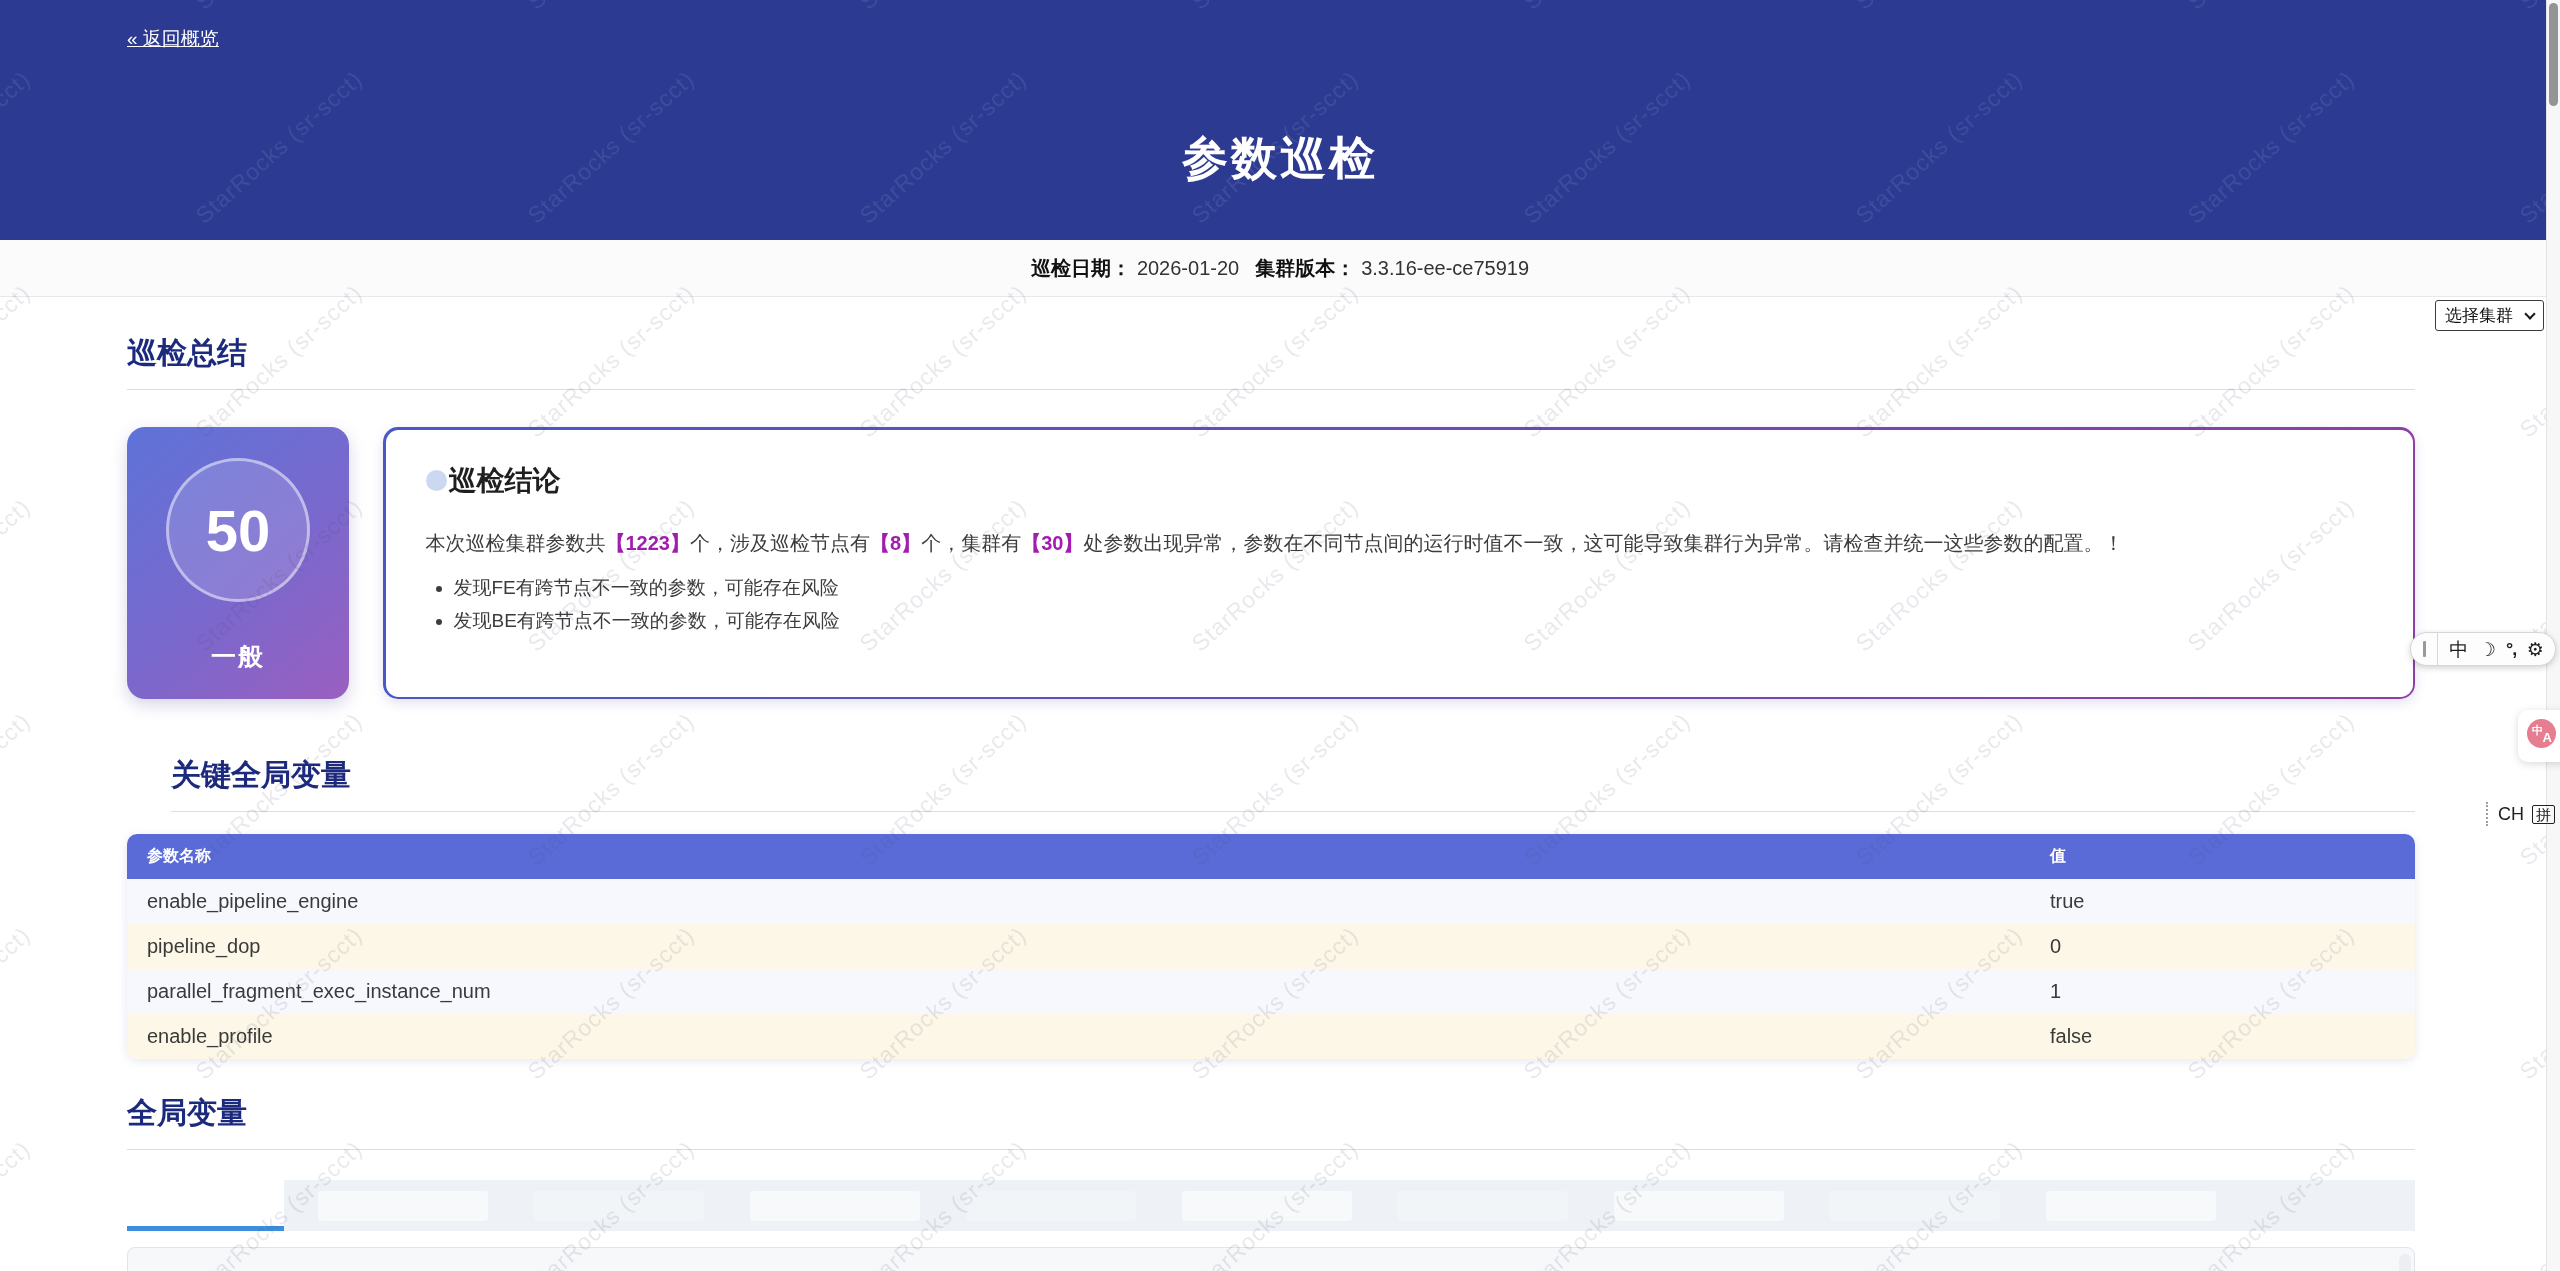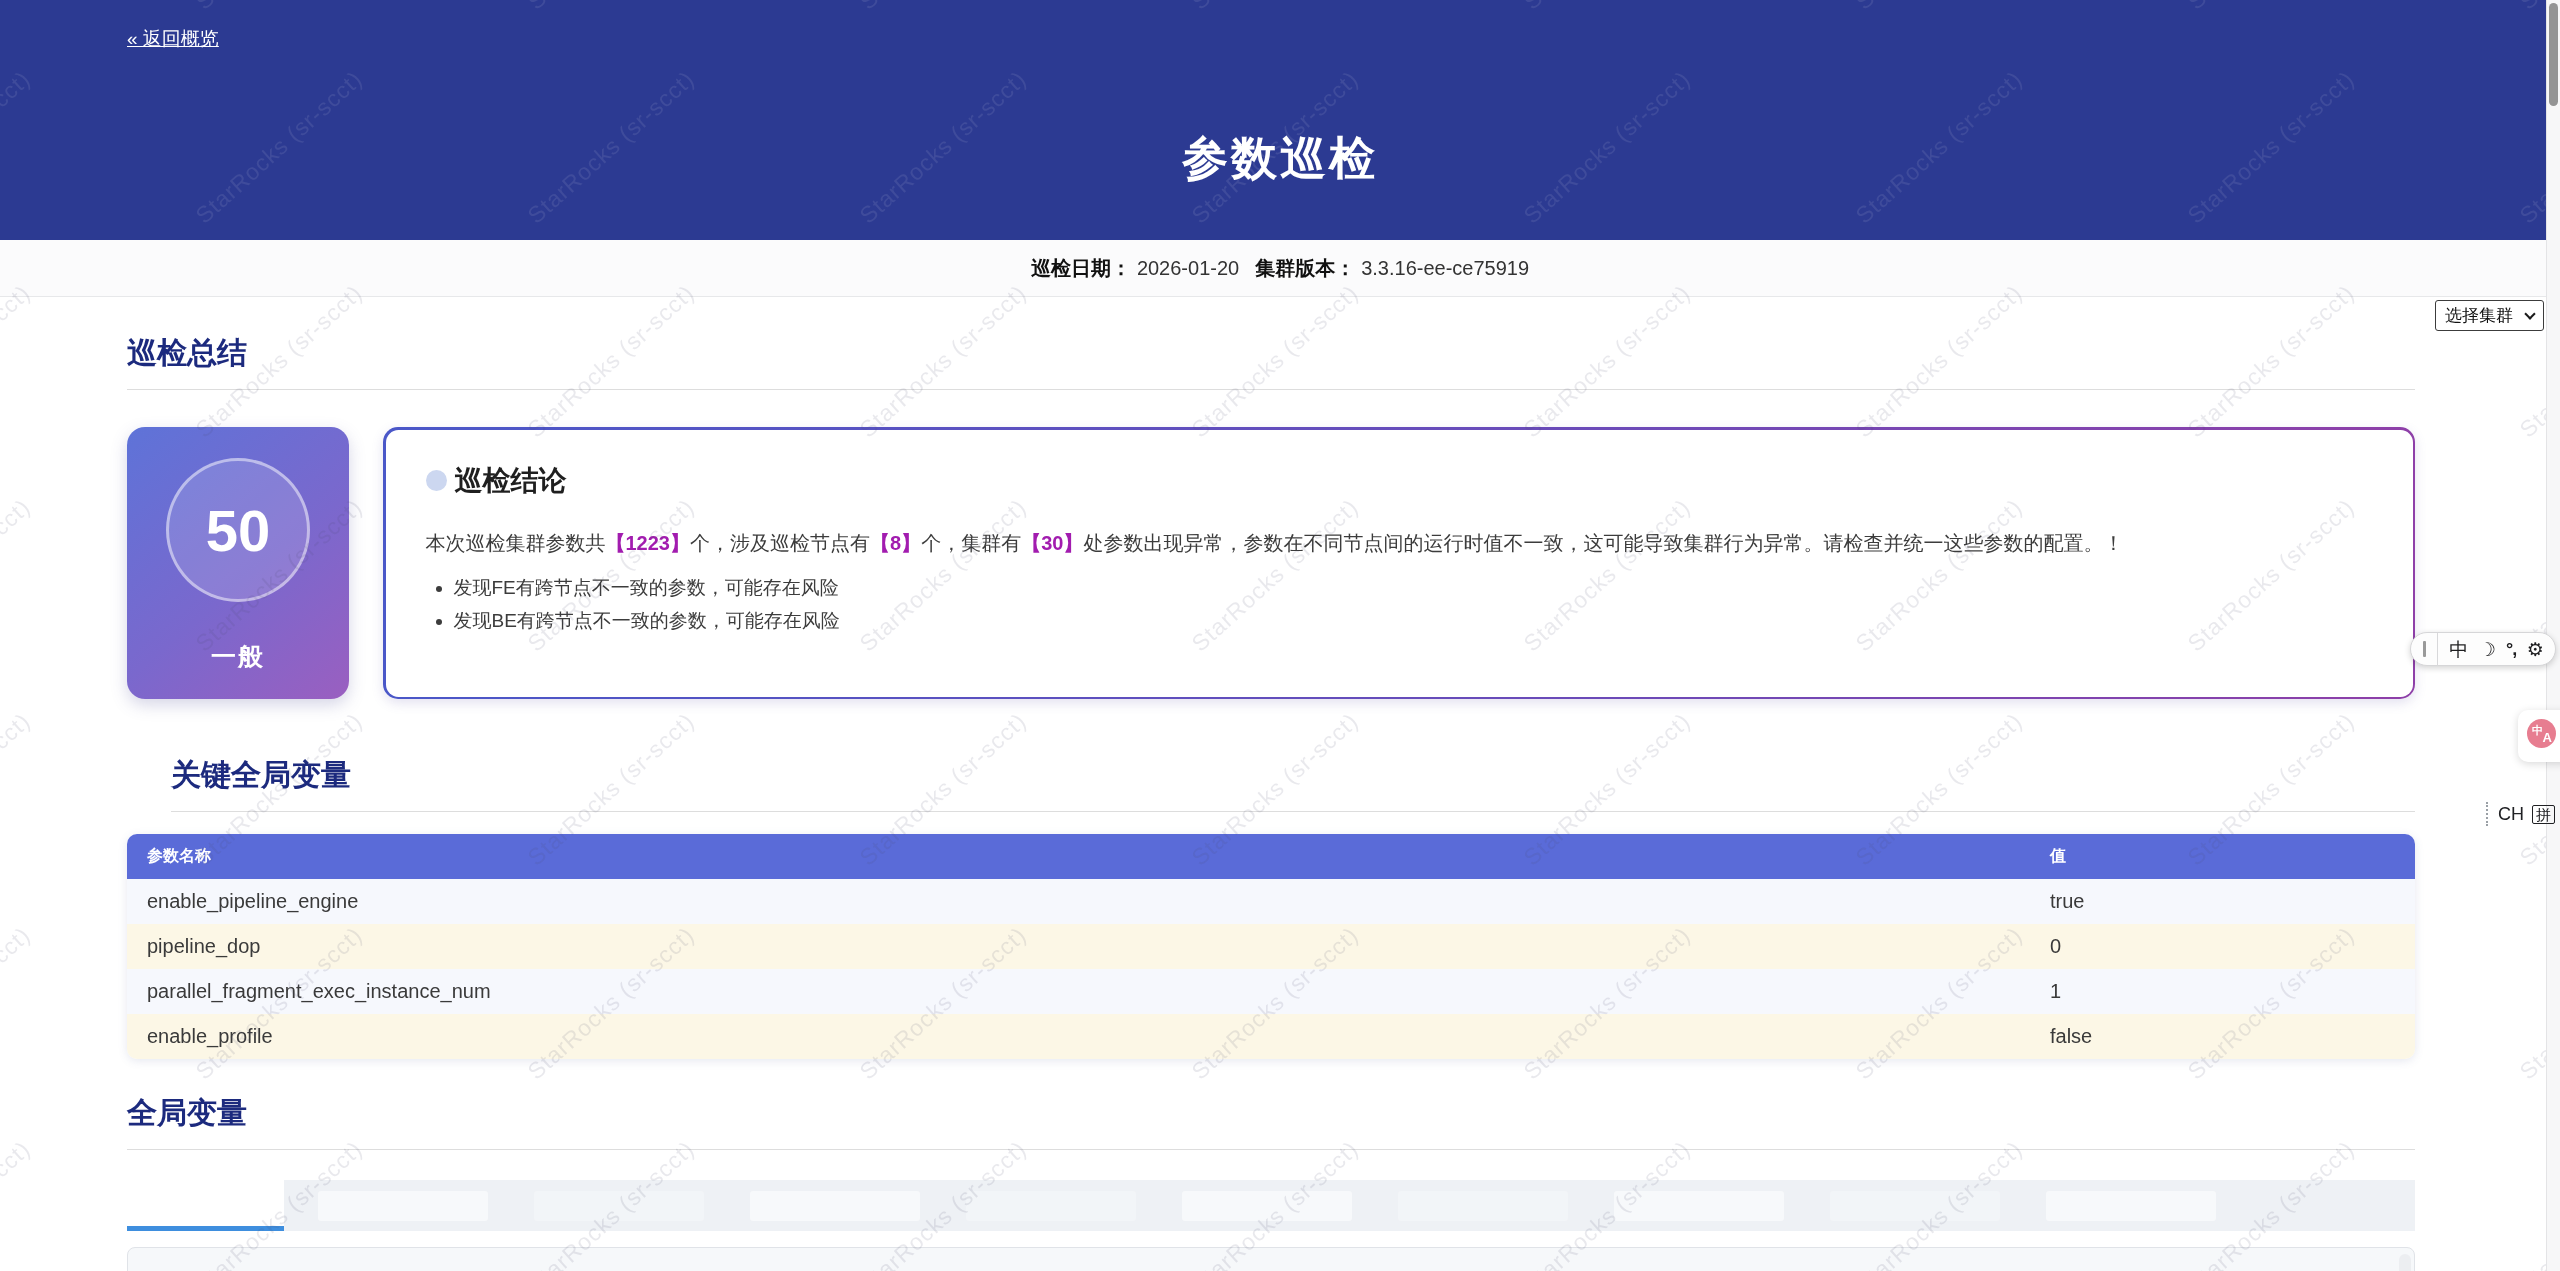--- a/index.html
+++ b/index.html
@@ -46,21 +46,21 @@
   .score-circle { margin-top:31px; width:144px; height:144px; border-radius:50%;
       background:rgba(255,255,255,0.14); border:3px solid rgba(255,255,255,0.48);
       display:flex; align-items:center; justify-content:center; }
   .score-num { color:#ffffff; font-size:58px; font-weight:700; }
   .score-grade { margin-top:38px; color:#ffffff; font-size:25px; font-weight:700; letter-spacing:2px; }
 
   .conclusion-border { flex:1; border-radius:15px; padding:2.5px; height:272px;
       background:linear-gradient(90deg,#4a57c8 0%,#6b4ab8 60%,#8e3fa8 100%);
       box-shadow:0 4px 12px rgba(100,90,170,0.18); }
   .conclusion { background:#ffffff; border-radius:12.5px; height:100%; padding:32px 40px; }
-  .c-head { display:flex; align-items:center; gap:8px; }
+  .c-head { display:flex; align-items:center; gap:2px; }
   .c-dot { width:21px; height:21px; border-radius:50%; background:#ccd7f0; }
   .c-title { font-size:28px; font-weight:700; color:#1f1f1f; }
   .c-para { margin-top:28px; font-size:20px; line-height:1.55; color:#3c3c3c; }
   .c-para .seg-bold { font-weight:700; color:#a21caf; }
   .c-bullets { margin-top:12px; padding-left:28px; }
   .c-bullets li { font-size:19px; color:#3c3c3c; line-height:1.75; }
 
   
   .kv-table-wrap { margin-top:22px; border-radius:10px; overflow:hidden; box-shadow:0 2px 10px rgba(80,90,150,0.14); }
   table.kv { width:100%; border-collapse:collapse; }

